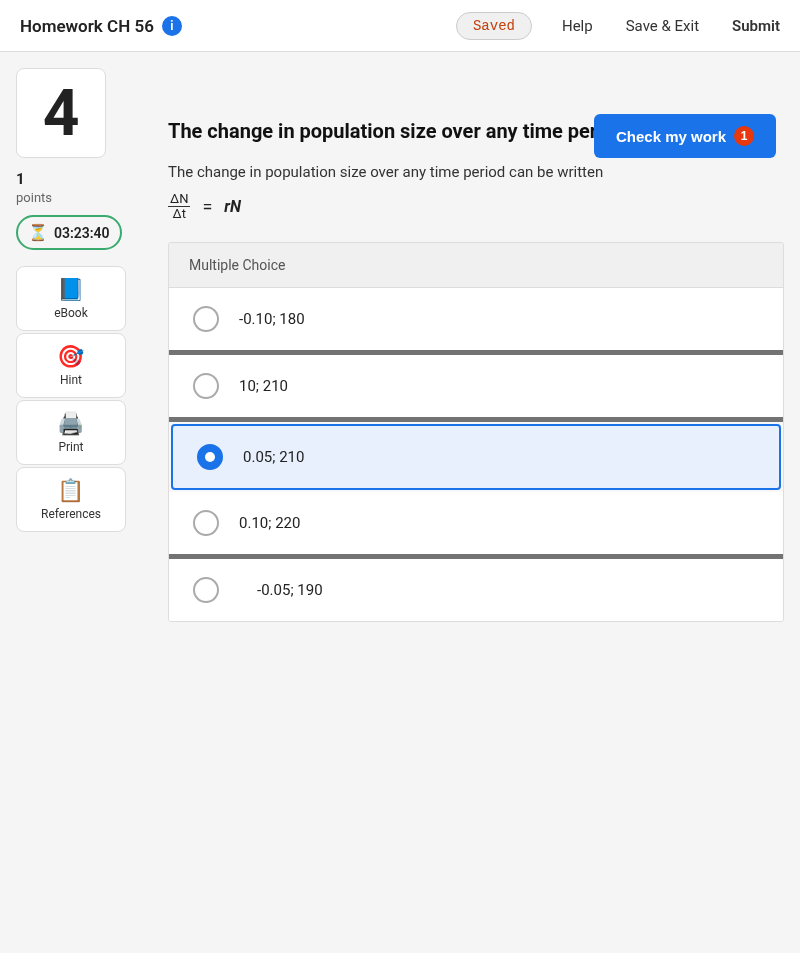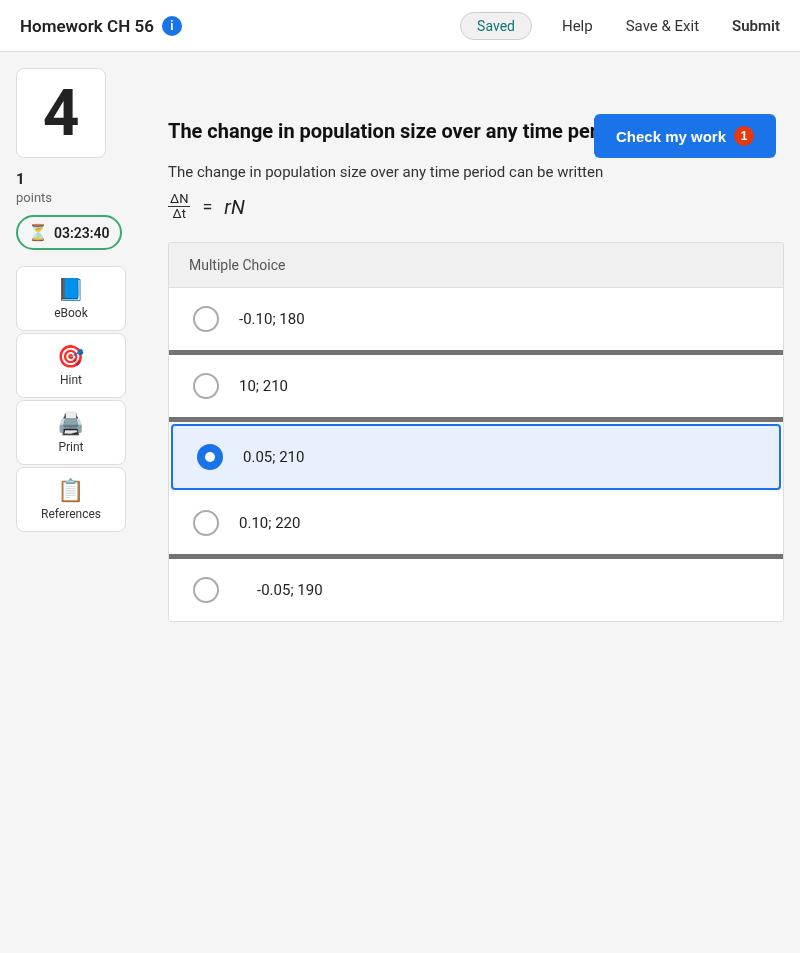--- a/index.html
+++ b/index.html
@@ -42,21 +42,22 @@
       font-weight: bold;
       cursor: pointer;
     }
     .saved-badge {
       margin-left: auto;
       background: #f0f0f0;
       border: 1px solid #ccc;
       border-radius: 20px;
       padding: 5px 16px;
       font-size: 14px;
-      color: #0f766e;
+      color: #c2410c;
+      font-family: Liberation Mono, monospace;
     }
     .top-bar-actions {
       display: flex;
       align-items: center;
       gap: 33px;
       margin-left: 30px;
     }
     .top-bar-actions a {
       font-size: 15px;
       color: #333;
@@ -220,21 +221,21 @@
     .fraction {
       display: inline-flex;
       flex-direction: column;
       align-items: center;
       font-size: 13px;
       line-height: 1.1;
     }
     .fraction-top { border-bottom: 1.5px solid #333; padding: 0 2px; }
     .fraction-bot { padding: 0 2px; }
     .equals-sign { font-size: 18px; }
-    .rn-text { font-size: 20px; font-style: italic; }
+    .rn-text { font-size: 16px; font-style: italic; font-weight: bold; }
 
     
     .mc-container {
       background: #f8f8f8;
       border: 1px solid #ddd;
       border-radius: 3px;
       padding: 0;
       margin-top: 20px;
       overflow: hidden;
     }

